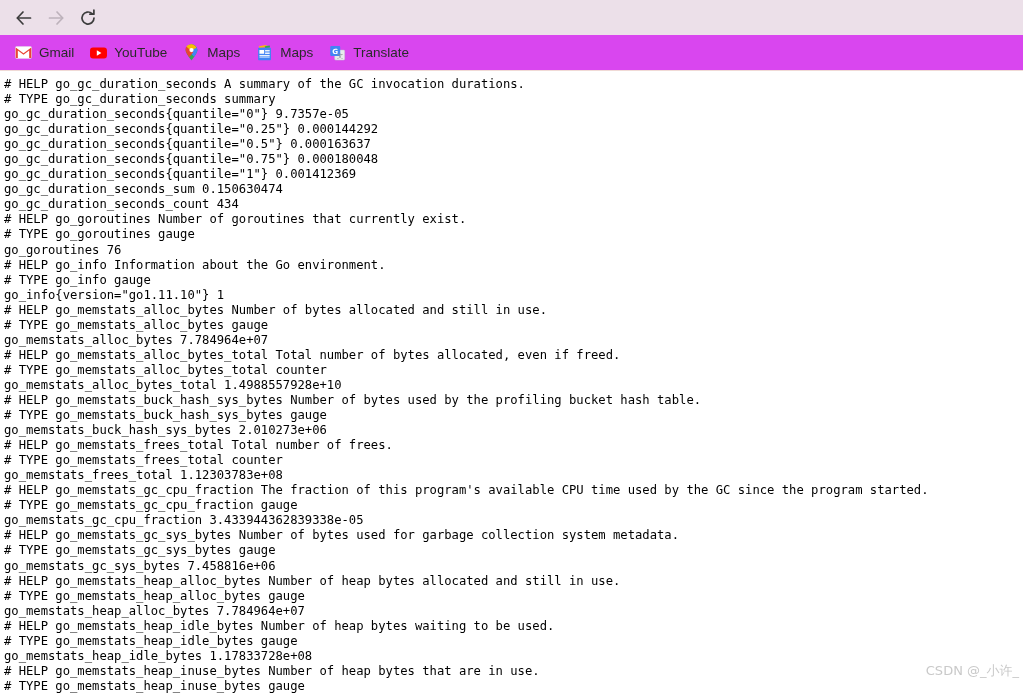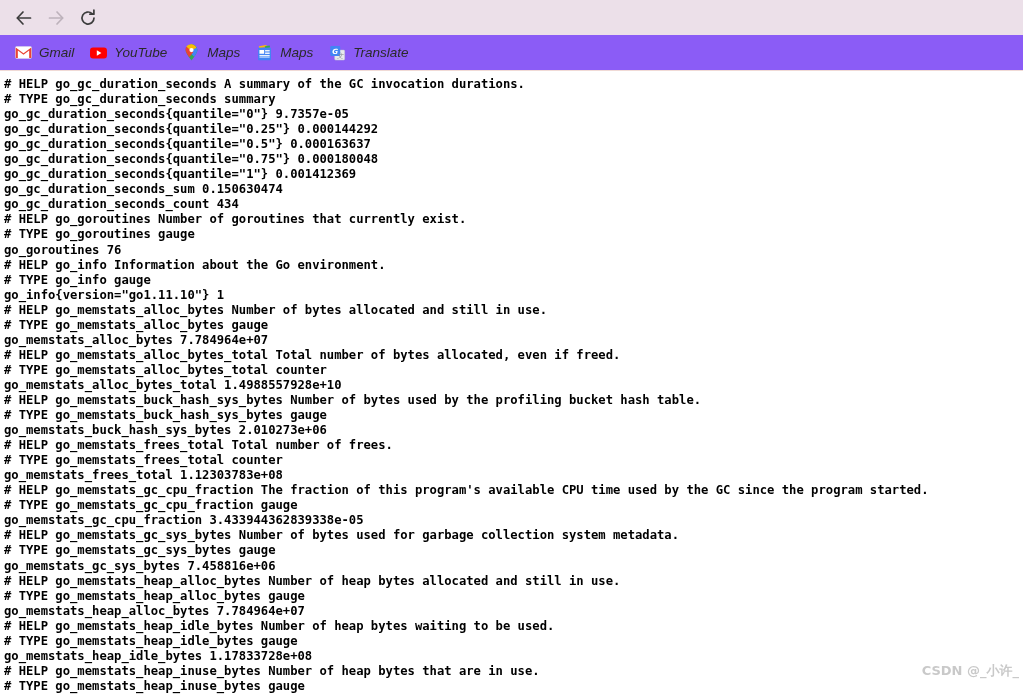--- a/index.html
+++ b/index.html
@@ -61,27 +61,26 @@
     font-family: "Liberation Sans", sans-serif;
     font-size: 14.5px;
     color: #1f1f1f;
     letter-spacing: 0.05px;
     white-space: nowrap;
     overflow: hidden;
   }
 
   .bookmarks-bar {
     height: 36px;
-    background: #8b5cf6;
+    background: #d946ef;
     display: flex;
     align-items: center;
     padding-left: 8px;
     box-sizing: border-box;
     border-bottom: 1px solid #f0dad6;
-    font-style: italic;
   }
   .bookmark {
     display: flex;
     align-items: center;
     height: 26px;
     padding: 0 7px;
     border-radius: 4px;
     margin-right: 2px;
     white-space: nowrap;
   }
@@ -102,21 +101,20 @@
   }
 
   
   .page-content {
     background: #ffffff;
     padding: 6px 12px 0 4px;
     box-sizing: border-box;
     height: calc(694px - 35px - 36px);
     overflow: hidden;
     position: relative;
-    font-weight: bold;
   }
   .metrics-pre {
     margin: 0;
     font-family: "DejaVu Sans Mono", "Liberation Mono", monospace;
     font-size: 12.2px;
     line-height: 15.05px;
     color: #000000;
     white-space: pre;
     letter-spacing: 0px;
   }

